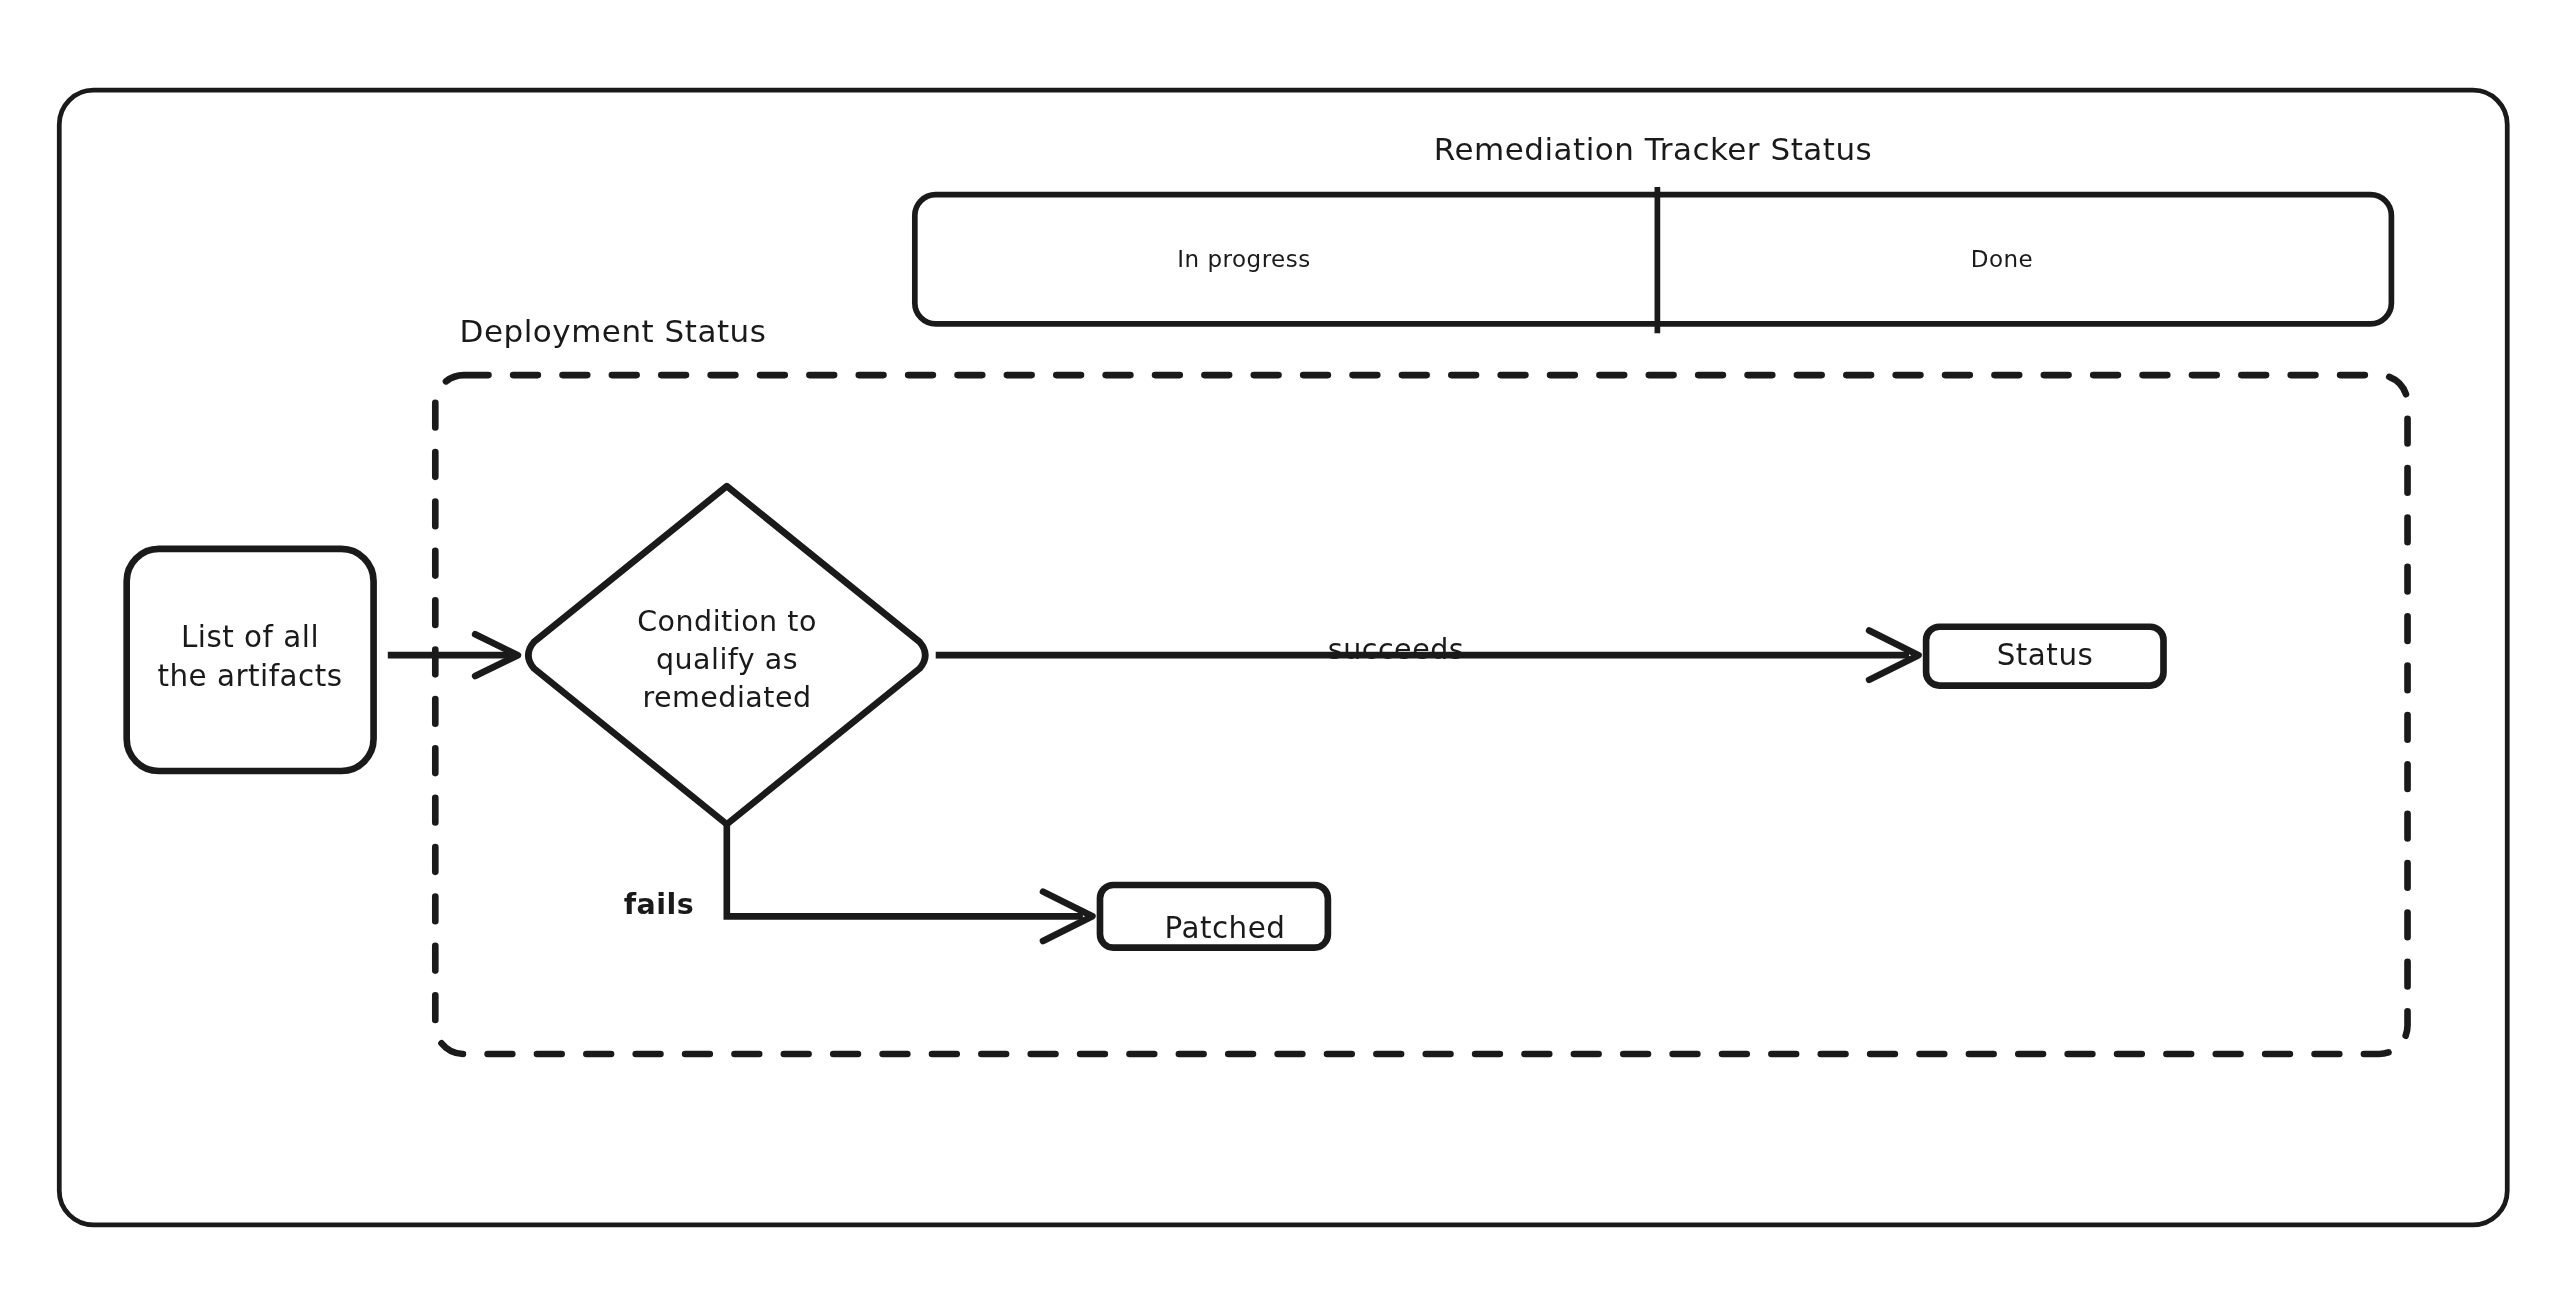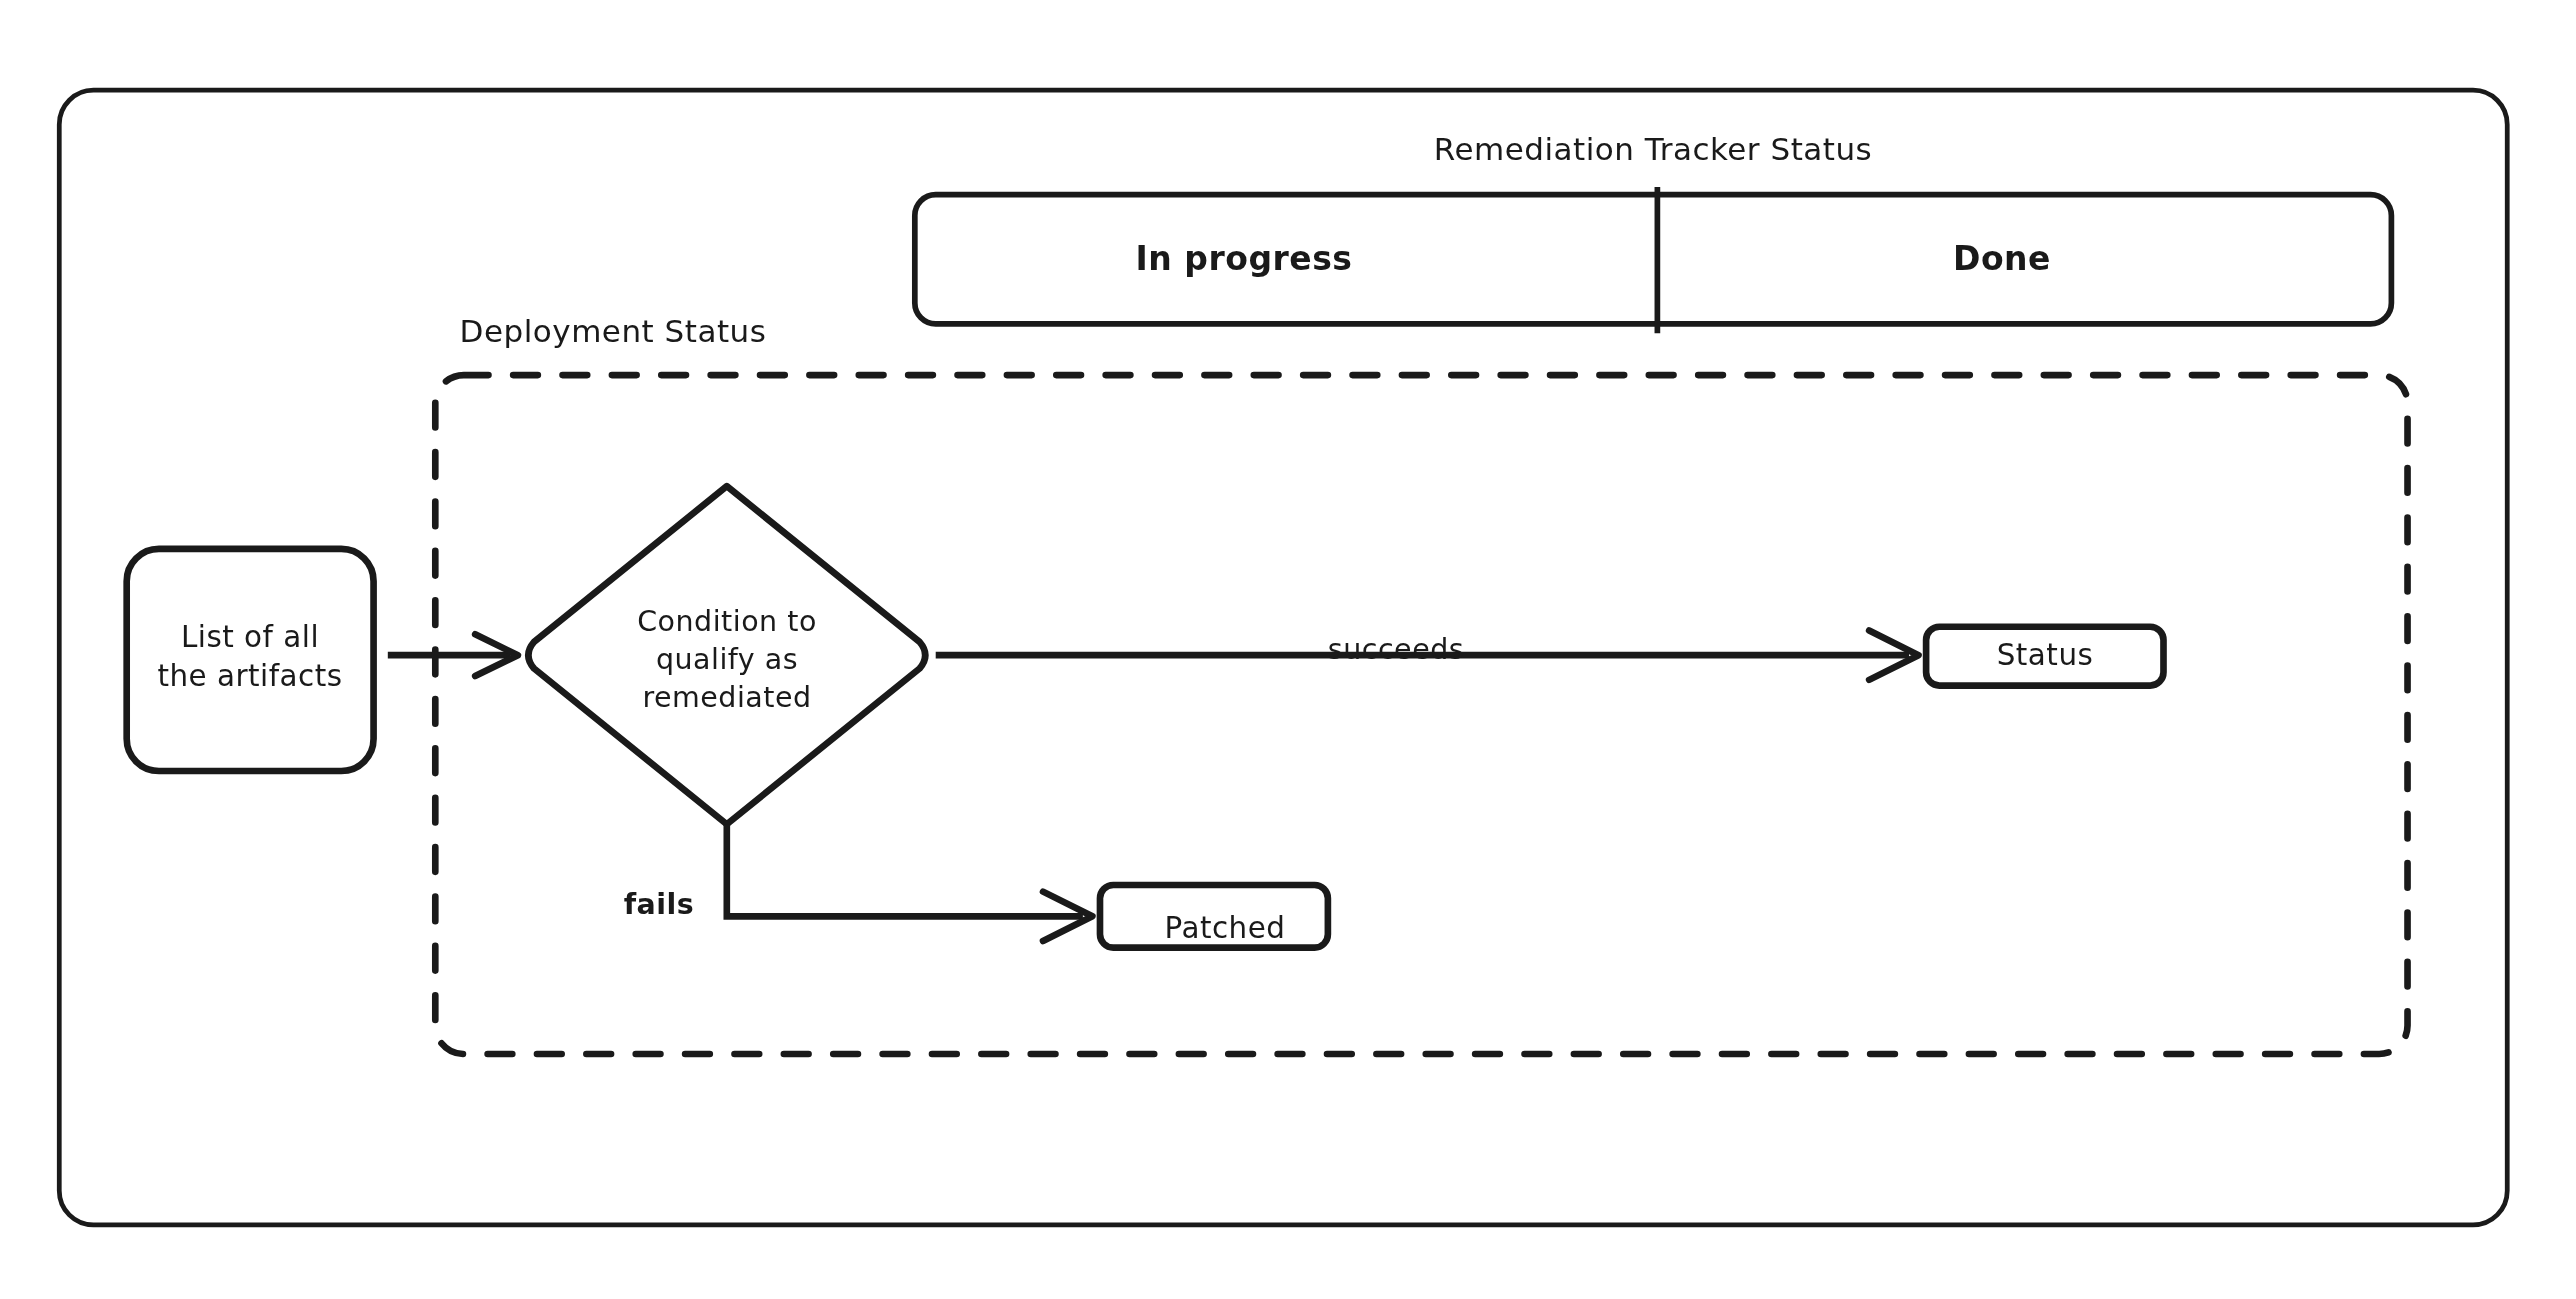--- a/index.html
+++ b/index.html
@@ -32,21 +32,21 @@
     color: #1a1a1a;
     text-align: center;
     line-height: 1.34;
     white-space: pre-line;
     letter-spacing: 0.5px;
     transform: translate(-50%, -50%);
     pointer-events: none;
   }
   .lbl-title    { font-size: 31px; }
   .lbl-group    { font-size: 31px; }
-  .lbl-cell     { font-size: 33px; font-weight: bold; }
+  .lbl-cell     { font-size: 23px; }
   .lbl-node     { font-size: 29.4px; }
   .lbl-diamond  { font-size: 28.5px; }
   .lbl-edge     { font-size: 28.5px; }
   .hit {
     position: absolute;
     transform: translate(-50%, -50%);
   }
 </style>
 </head>
 <body>

